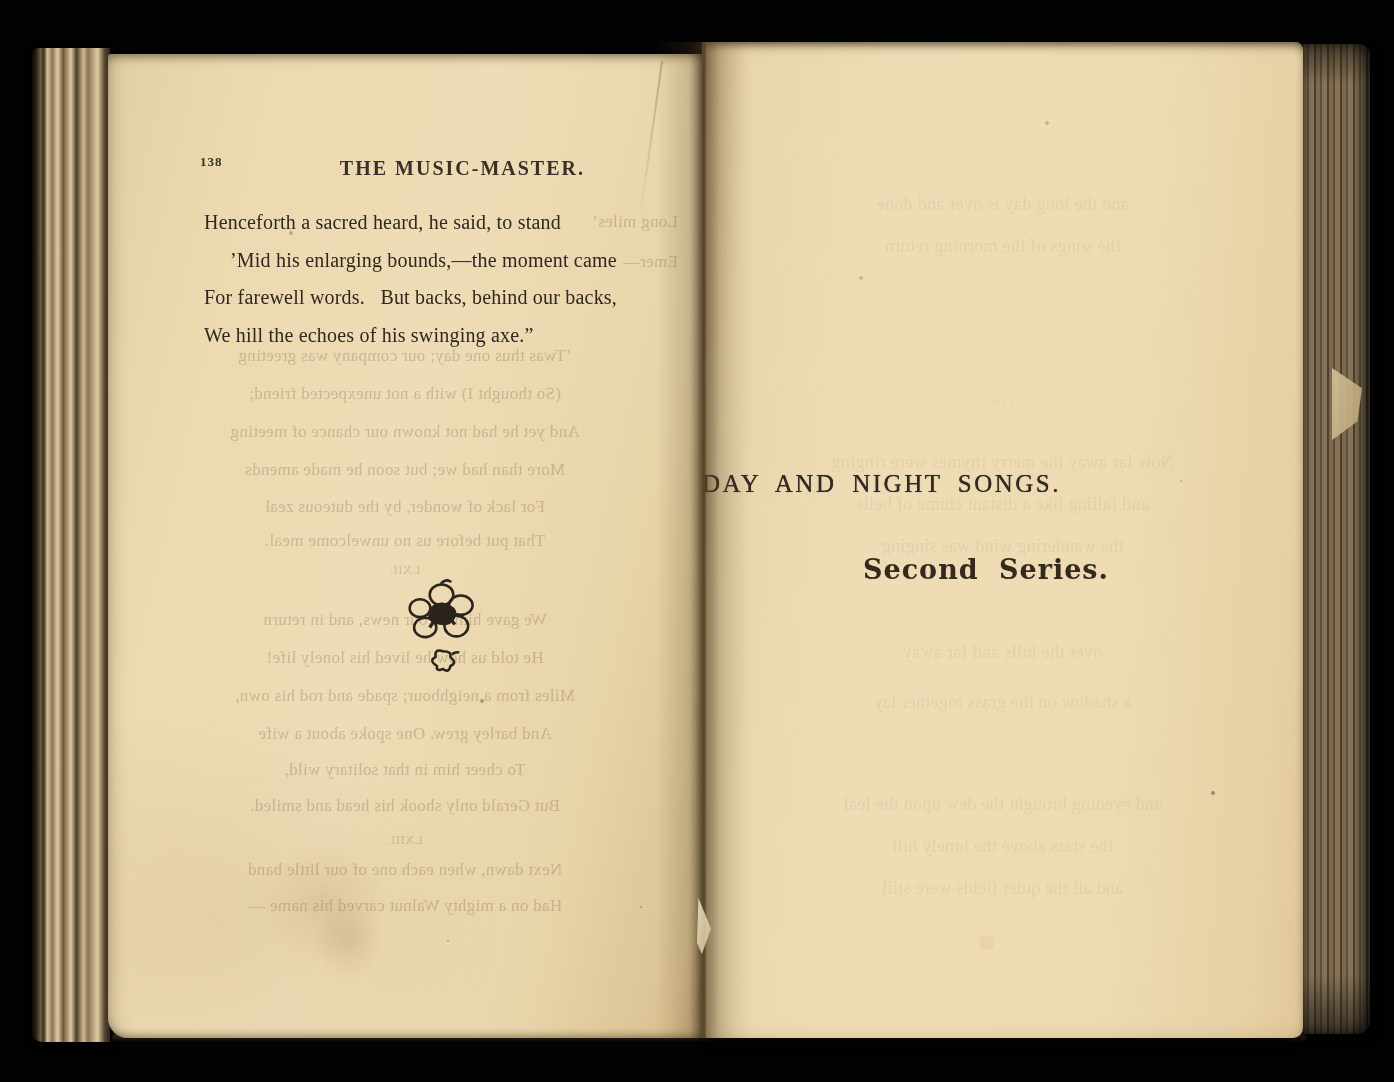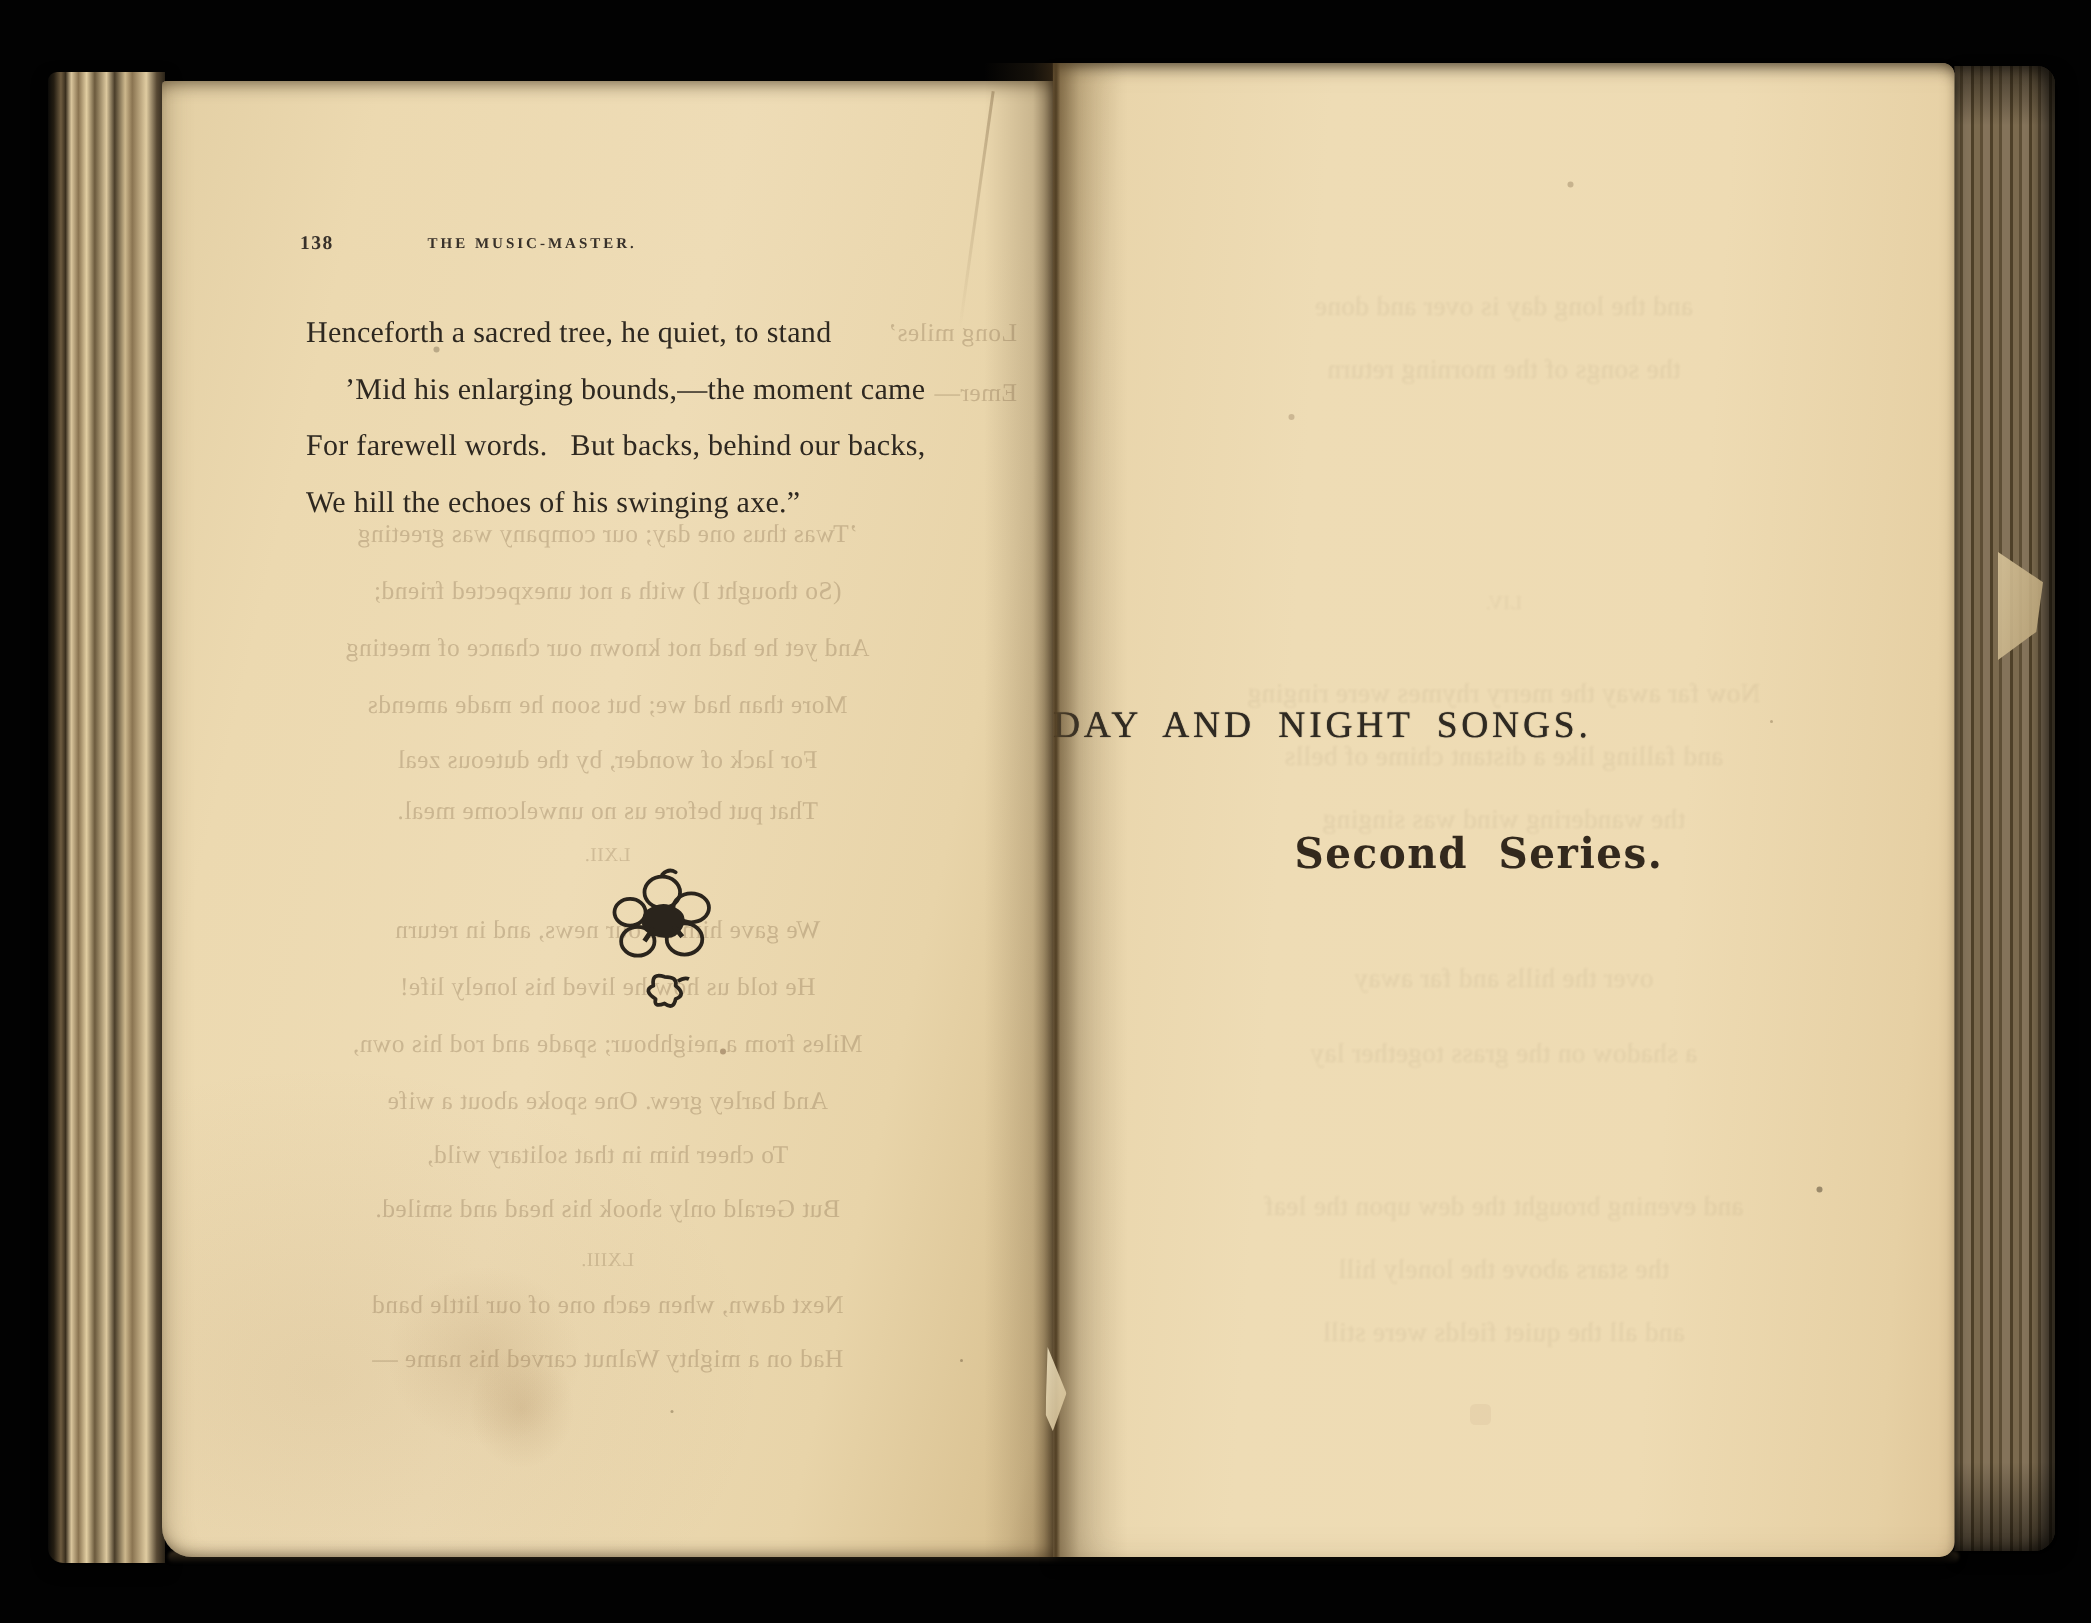--- a/index.html
+++ b/index.html
@@ -50,22 +50,22 @@
       rgba(95,75,45,.18) 66%, rgba(95,75,45,0) 100%); }
   .gutter-tear { position:absolute; left:697px; top:898px; width:14px; height:56px;
     background:linear-gradient(105deg,#f3e6c4,#d8c397);
     clip-path:polygon(10% 0, 100% 55%, 35% 100%, 0 80%); opacity:.85; }
   .under-shadow { position:absolute; left:112px; top:1034px; width:1194px; height:8px;
     background:linear-gradient(#382d1d,#050403); filter:blur(1px); border-radius:4px; }
 
   
   .pgnum { position:absolute; left:92px; top:100px; font-size:13px; font-weight:700;
     letter-spacing:1px; color:#38312a; }
-  .runhead { position:absolute; left:177px; top:103px; width:300px; text-align:left;
-    font-size:10px; font-weight:700; letter-spacing:2px; color:#38312a; }
+  .runhead { position:absolute; left:177px; top:103px; width:300px; text-align:right;
+    font-size:20px; font-weight:700; letter-spacing:2px; color:#38312a; }
   .poem { position:absolute; left:96px; top:150px; width:480px;
     font-size:20px; line-height:37.5px; color:#2e2820; letter-spacing:.2px; }
   .poem .indent { padding-left:26px; }
 
   
   .ornament { position:absolute; left:292px; top:524px; width:86px; height:96px; }
 
   
   .ghost-wrap { position:absolute; inset:0; transform:scaleX(-1);
     filter:blur(.45px); pointer-events:none; }
@@ -141,21 +141,21 @@
       <div class="gl small" style="top:778px;">LXIII.</div>
 
       <div class="gl" style="top:806px;">Next dawn, when each one of our little band</div>
       <div class="gl" style="top:842px;">Had on a mighty Walnut carved his name —</div>
     </div>
 
     <div class="pgnum">138</div>
     <div class="runhead">THE MUSIC-MASTER.</div>
 
     <div class="poem">
-      <div>Henceforth a sacred tree, he quiet, to stand</div>
+      <div>Henceforth a sacred heard, he said, to stand</div>
       <div class="indent">’Mid his enlarging bounds,—the moment came</div>
       <div>For farewell words.  But backs, behind our backs,</div>
       <div>We hill the echoes of his swinging axe.”</div>
     </div>
 
     <svg class="ornament" viewBox="0 0 58 64">
       <g stroke="#2a241c" stroke-width="1.7" fill="none" stroke-linejoin="round" stroke-linecap="round">
         <path d="M28 3 q3 -3 6 -1"></path>
         <ellipse cx="28" cy="11" rx="8" ry="7"></ellipse>
         <ellipse cx="13.5" cy="20" rx="7" ry="6"></ellipse>

